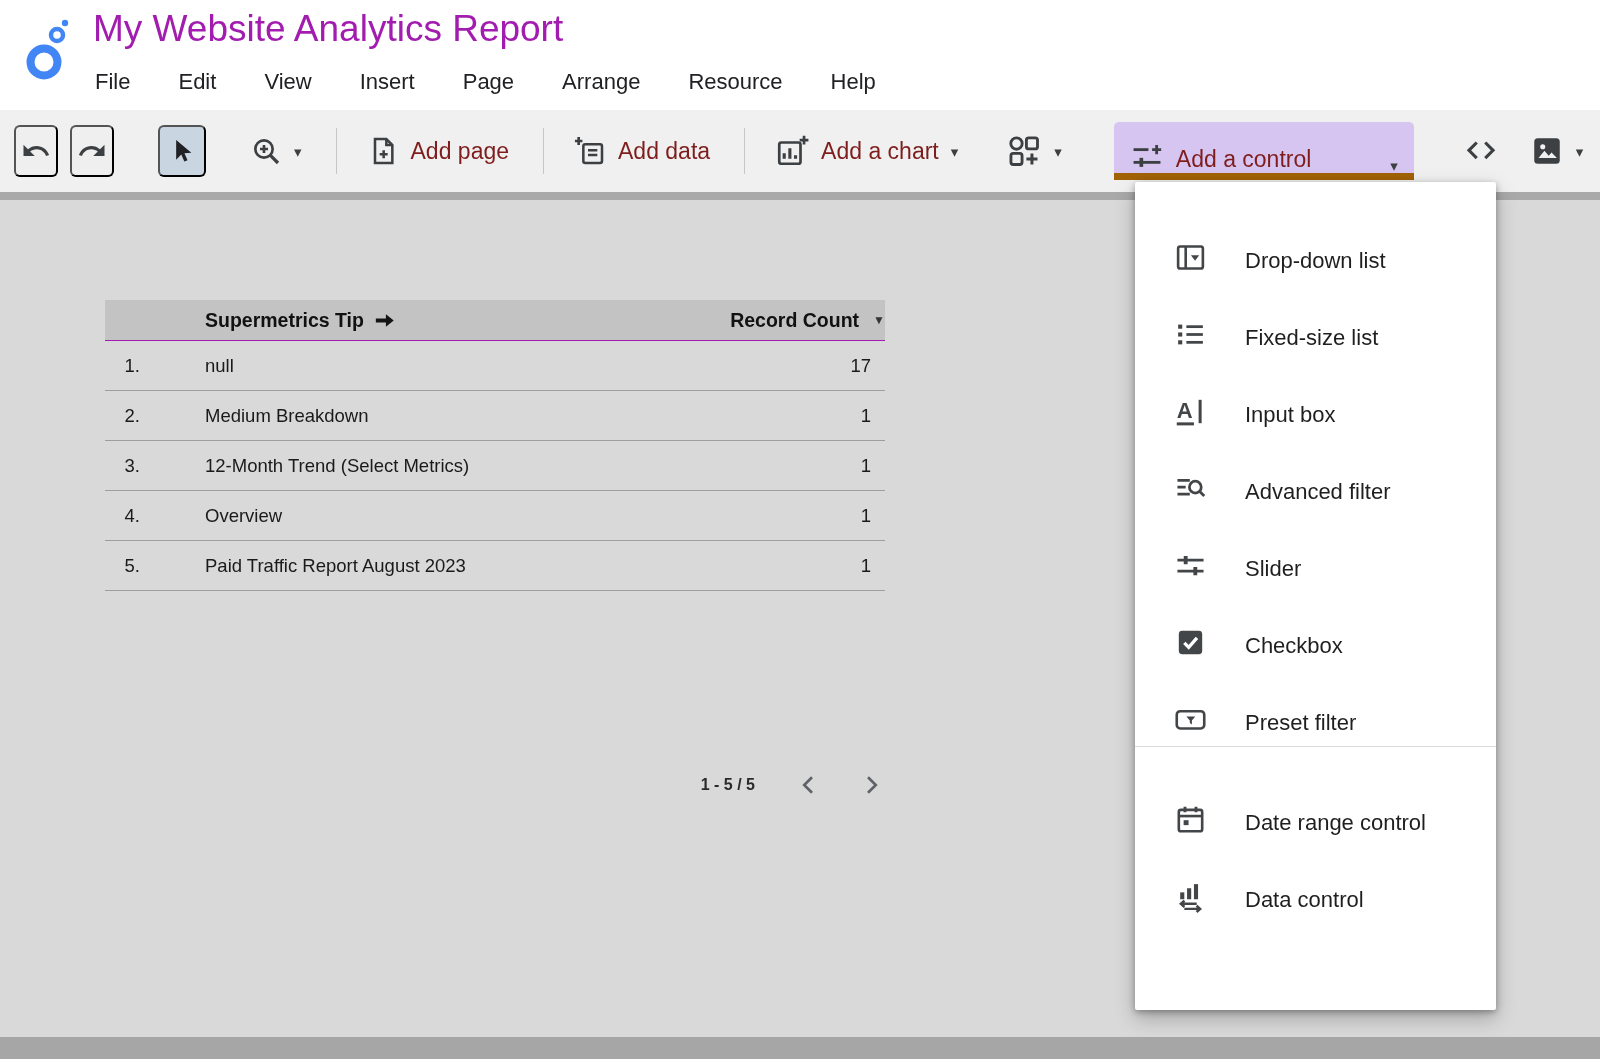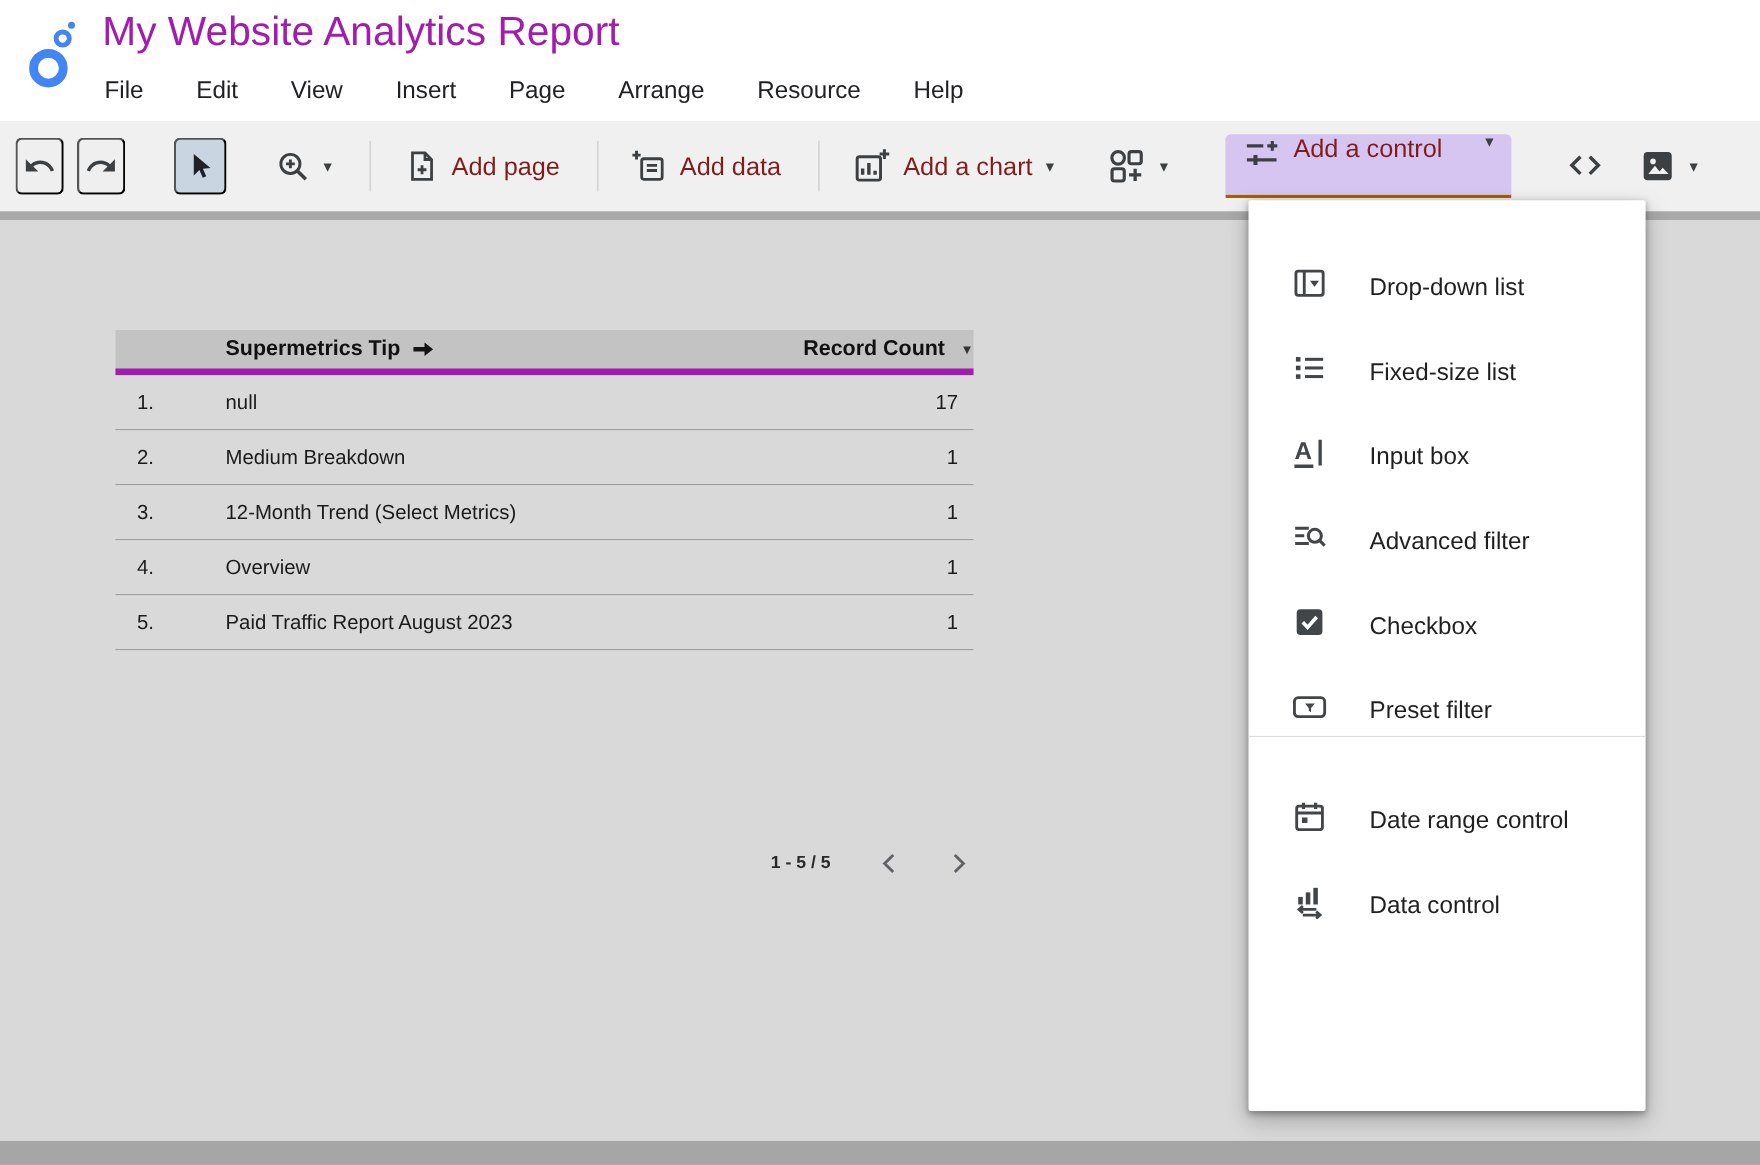--- a/index.html
+++ b/index.html
@@ -38,39 +38,39 @@
   }
   .icon-btn { justify-content: center; width: 44px; }
   .icon-btn.selected { width: 48px; background: #c9d5e1; }
   .tb-group { gap: 12px; padding: 0 4px; }
   .tb-label { font-size: 23px; color: #7f1d1d; white-space: nowrap; }
   .tb-sep { width: 1px; height: 46px; background: #c6c6c6; flex: none; }
   .caret { font-size: 15px; color: #3c4043; line-height: 1; flex: none; }
   .tb-icon { flex: none; }
 
   .control-btn {
-    display: flex; align-items: flex-start; gap: 12px; flex: none;
-    height: 58px; width: 260px; padding: 0 16px;
-    background: #d5c5f0; border-bottom: 3px solid #a16207;
+    display: flex; align-items: flex-end; gap: 12px; flex: none;
+    height: 58px; width: 300px; padding: 0 16px;
+    background: #d5c5f0; border-bottom: 7px solid #a16207;
     border-radius: 5px 5px 0 0; cursor: pointer;
   }
 
   
   .edge-top    { position: absolute; top: 192px;  left: 0; right: 0; height: 8px;  background: #a9a9a9; z-index: 1; }
   .edge-bottom { position: absolute; top: 1037px; left: 0; right: 0; height: 22px; background: #a6a6a6; z-index: 1; }
   .canvas {
     position: absolute; top: 200px; left: 0; right: 0; height: 837px;
     background: #d9d9d9; z-index: 1;
   }
 
   
   .report-table { position: absolute; left: 105px; top: 100px; width: 780px; cursor: default; }
   .tbl-header {
     display: flex; align-items: center; height: 41px;
-    background: #c3c3c3; border-bottom: 6px solid #a21caf;
+    background: #c3c3c3; border-bottom: 1px solid #a21caf;
     font-weight: bold; font-size: 19.5px; color: #111;
   }
   .hdr-tip { display: flex; align-items: center; margin-left: 100px; cursor: pointer; }
   .hdr-arrow { margin-left: 10px; display: inline-flex; }
   .hdr-count { display: flex; align-items: center; margin-left: auto; cursor: pointer; }
   .sort-caret { font-size: 12px; margin-left: 14px; color: #333; }
   .tbl-row {
     display: flex; align-items: center; height: 50px;
     border-bottom: 1px solid #9e9e9e; font-size: 18.5px; color: #1a1a1a;
   }
@@ -344,20 +344,29 @@
     <svg class="cm-icon" viewBox="0 0 24 24">
       <g stroke="#434649" stroke-width="2" fill="none">
         <path d="M2.5 6h9M2.5 11h6M2.5 16h9"></path>
         <circle cx="15.5" cy="11" r="4.3"></circle>
         <path d="M18.7 14.2L22 17.5"></path>
       </g>
     </svg>
     <span>Advanced filter</span>
   </div>
 
+  <div class="cm-item">
+    <svg class="cm-icon" viewBox="0 0 24 24">
+      <g stroke="#434649" stroke-width="2" fill="none">
+        <path d="M2.5 8h19M2.5 16h19"></path>
+        <path d="M8.5 5v6M15.5 13v6" stroke-width="2.8"></path>
+      </g>
+    </svg>
+    <span>Slider</span>
+  </div>
 
   <div class="cm-item">
     <svg class="cm-icon" viewBox="0 0 24 24">
       <rect x="3.5" y="3.5" width="17" height="17" rx="2.5" fill="#434649"></rect>
       <path d="M7.5 12.2l3.2 3.3 6-6.8" fill="none" stroke="#ffffff" stroke-width="2.4"></path>
     </svg>
     <span>Checkbox</span>
   </div>
 
   <div class="cm-item">

